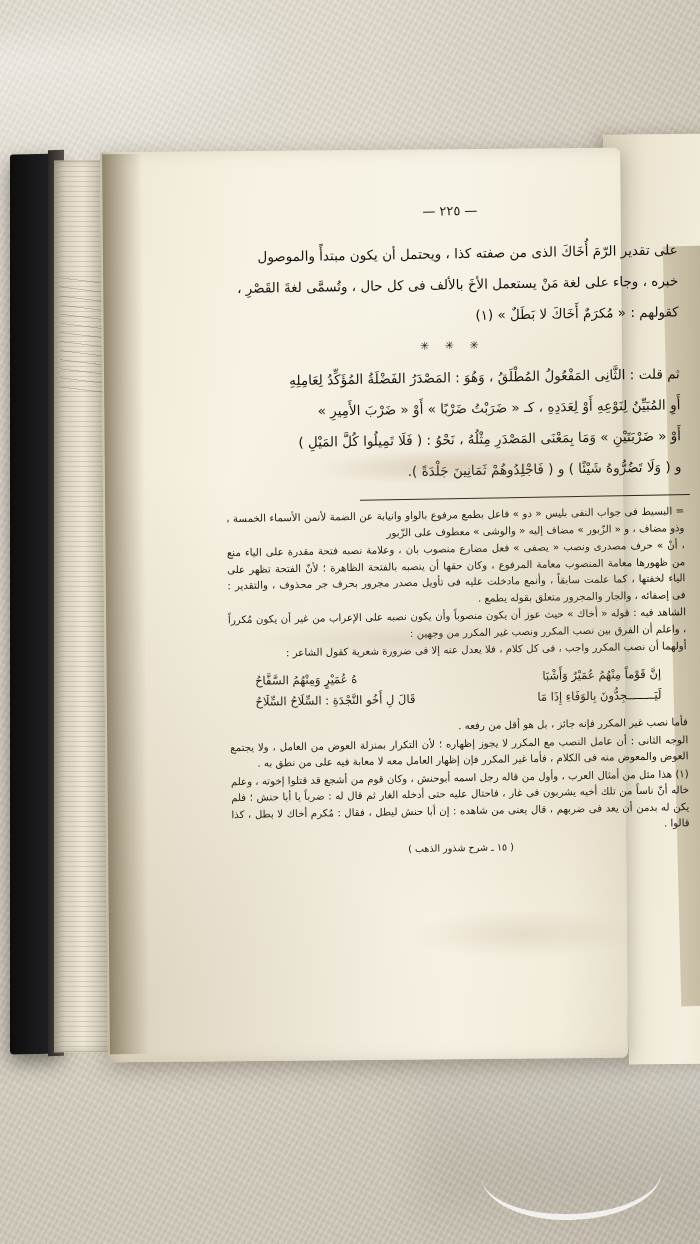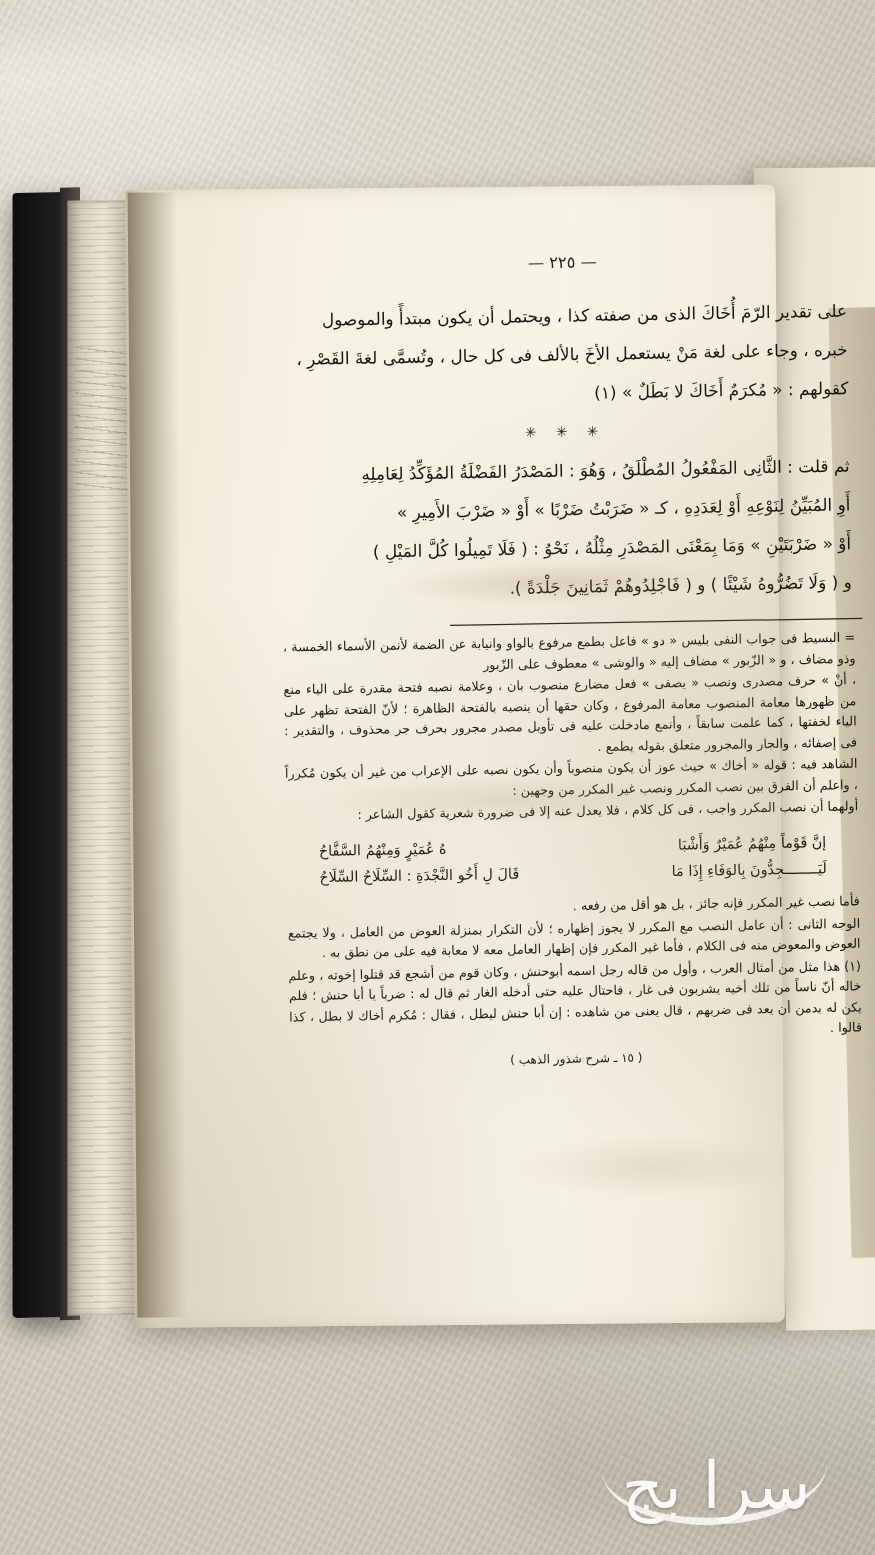--- a/index.html
+++ b/index.html
@@ -353,17 +353,16 @@
 
       <div class="smudge-1"></div>
       <div class="smudge-2"></div>
       <div class="smudge-3"></div>
     </div>
 
     <div class="gutter-shadow"></div>
   </div>
 
   <div class="watermark">
-    <div class="watermark-text">سرا بج</div>
     <div class="watermark-swoosh"></div>
   </div>
 
 </div>
 
 </body></html>

